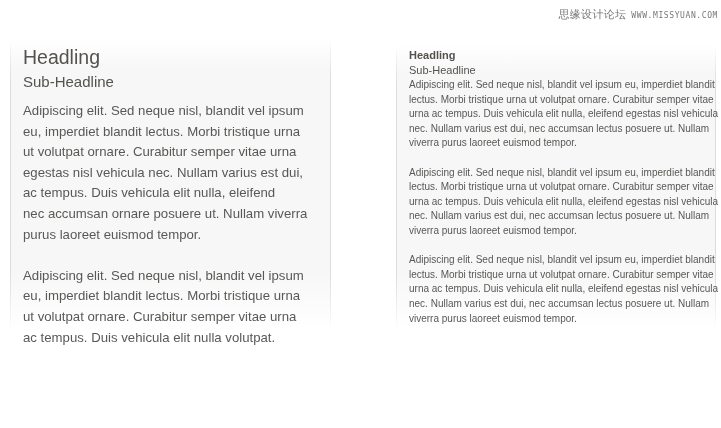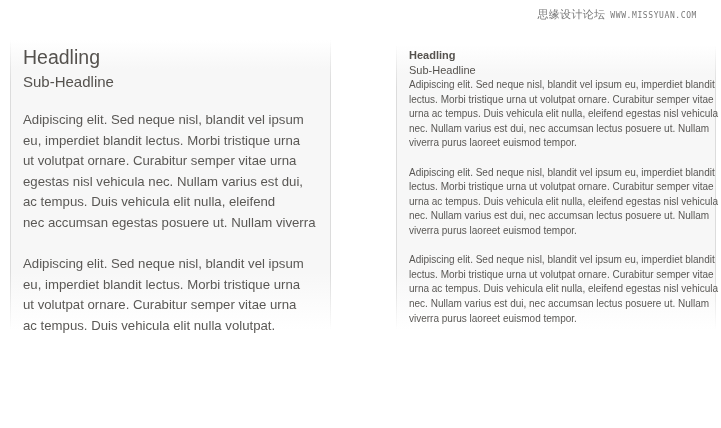--- a/index.html
+++ b/index.html
@@ -2,21 +2,21 @@
 <html><head>
 <meta charset="utf-8">
 <style>
   html, body { margin: 0; padding: 0; }
   body {
     width: 721px; height: 428px; background: #ffffff;
     position: relative; overflow: hidden;
     font-family: "Liberation Sans", sans-serif;
   }
   .watermark {
-    position: absolute; right: 24px; top: 7px;
+    position: absolute; right: 3px; top: 7px;
     font-size: 11px; color: #777; letter-spacing: 0.3px;
     font-family: "DejaVu Sans", sans-serif;
   }
   .watermark .url { font-size: 8px; margin-left: 5px; letter-spacing: 0.6px; font-family: "DejaVu Sans Mono", monospace; }
 
   .card { position: absolute; box-sizing: border-box; padding-left: 20px; }
   .card .bg {
     position: absolute; inset: 0;
     background: linear-gradient(to bottom,
       rgba(247,247,247,0) 0%,
@@ -34,21 +34,21 @@
   }
   .card .edge.left { left: 0; }
   .card .edge.right { right: 0; }
   .card .content { position: absolute; }
 
   
   #card-large { left: 10px; top: 40px; width: 321px; height: 290px; }
   #card-large .content { left: 13px; top: 5px; width: 300px; }
   #card-large .heading { font-size: 19.5px; color: #55524e; line-height: 24px; margin: 0; font-weight: normal; }
   #card-large .subheading { font-size: 15px; color: #55524e; line-height: 20px; margin: 3px 0 0 0; font-weight: normal; }
-  #card-large .para { margin: 18px 0 0 0; color: #5a5855; font-size: 13.2px; line-height: 20.6px; }
+  #card-large .para { margin: 9px 0 0 0; color: #5a5855; font-size: 13.2px; line-height: 20.6px; }
   #card-large .para + .para { margin-top: 20.6px; }
   #card-large .line { display: block; white-space: nowrap; }
 
   
   #card-small { left: 396px; top: 45px; width: 320px; height: 285px; }
   #card-small .content { left: 13px; top: 3px; width: 300px; }
   #card-small .heading { font-size: 11px; font-weight: bold; color: #55524e; line-height: 14px; margin: 0; }
   #card-small .subheading { font-size: 11px; color: #55524e; line-height: 14px; margin: 1px 0 0 0; font-weight: normal; }
   #card-small .para { margin: 1px 0 0 0; color: #5a5855; font-size: 10px; line-height: 14.6px; }
   #card-small .para + .para { margin-top: 14.6px; }
@@ -67,21 +67,22 @@
   <div class="edge right"></div>
   <div class="content">
     <h1 class="heading">Headling</h1>
     <h2 class="subheading">Sub-Headline</h2>
     <p class="para">
       <span class="line">Adipiscing elit. Sed neque nisl, blandit vel ipsum</span>
       <span class="line">eu, imperdiet blandit lectus. Morbi tristique urna</span>
       <span class="line">ut volutpat ornare. Curabitur semper vitae urna</span>
       <span class="line">egestas nisl vehicula nec. Nullam varius est dui,</span>
       <span class="line">ac tempus. Duis vehicula elit nulla, eleifend</span>
-      <span class="line">nec accumsan egestas posuere ut. Nullam viverra</span>
+      <span class="line">nec accumsan ornare posuere ut. Nullam viverra</span>
+      <span class="line">purus laoreet euismod tempor.</span>
     </p>
     <p class="para">
       <span class="line">Adipiscing elit. Sed neque nisl, blandit vel ipsum</span>
       <span class="line">eu, imperdiet blandit lectus. Morbi tristique urna</span>
       <span class="line">ut volutpat ornare. Curabitur semper vitae urna</span>
       <span class="line">ac tempus. Duis vehicula elit nulla volutpat.</span>
     </p>
   </div>
 </div>
 

